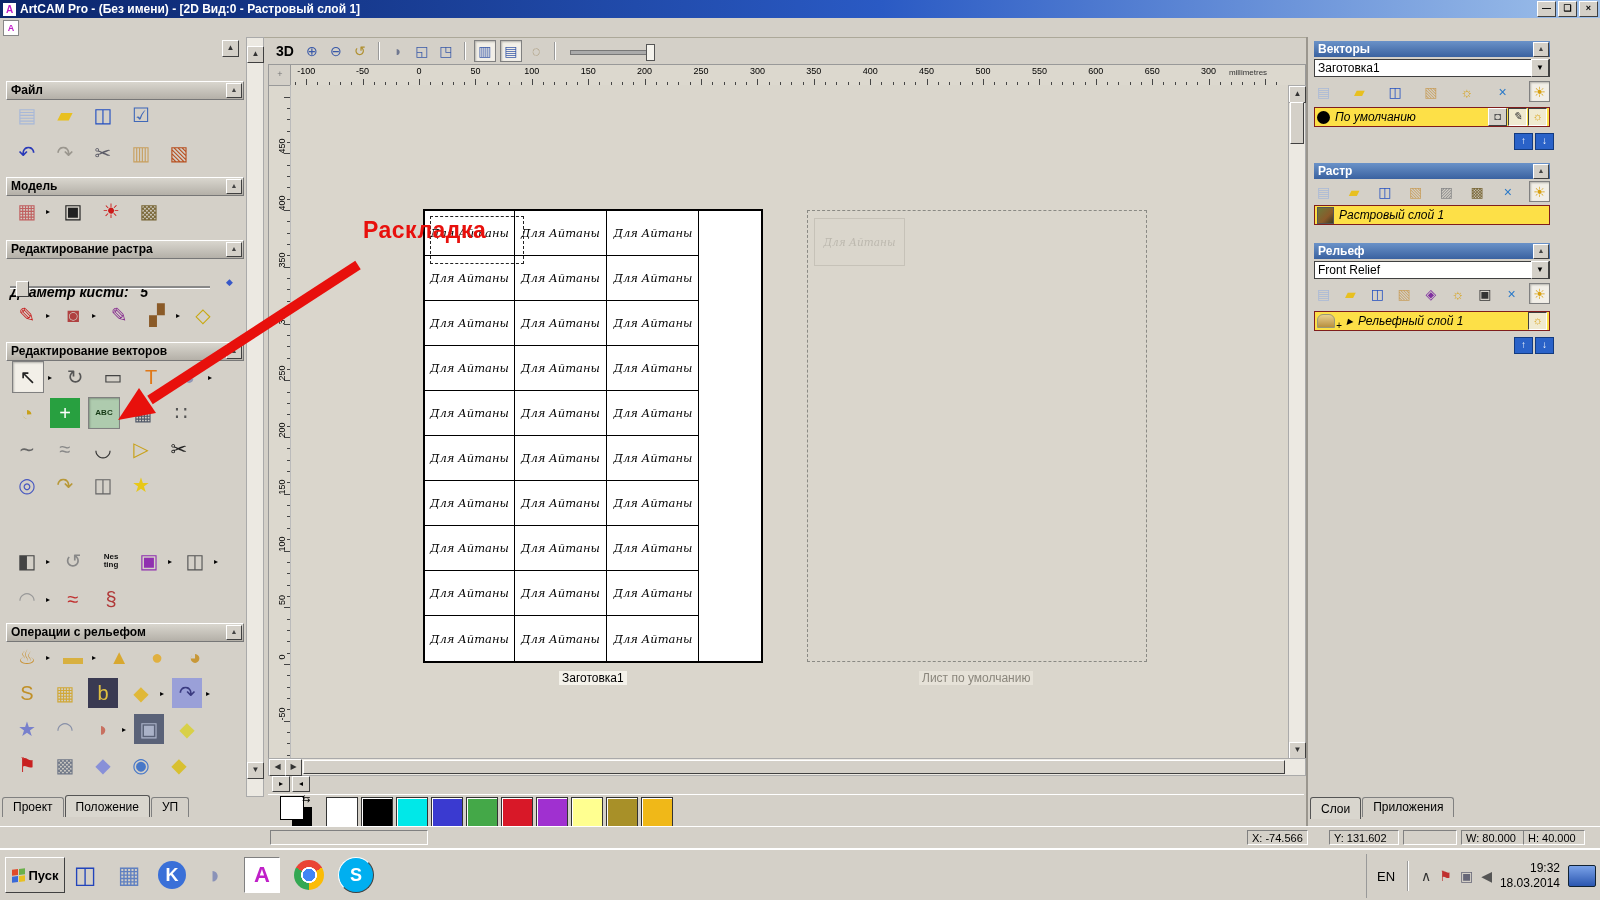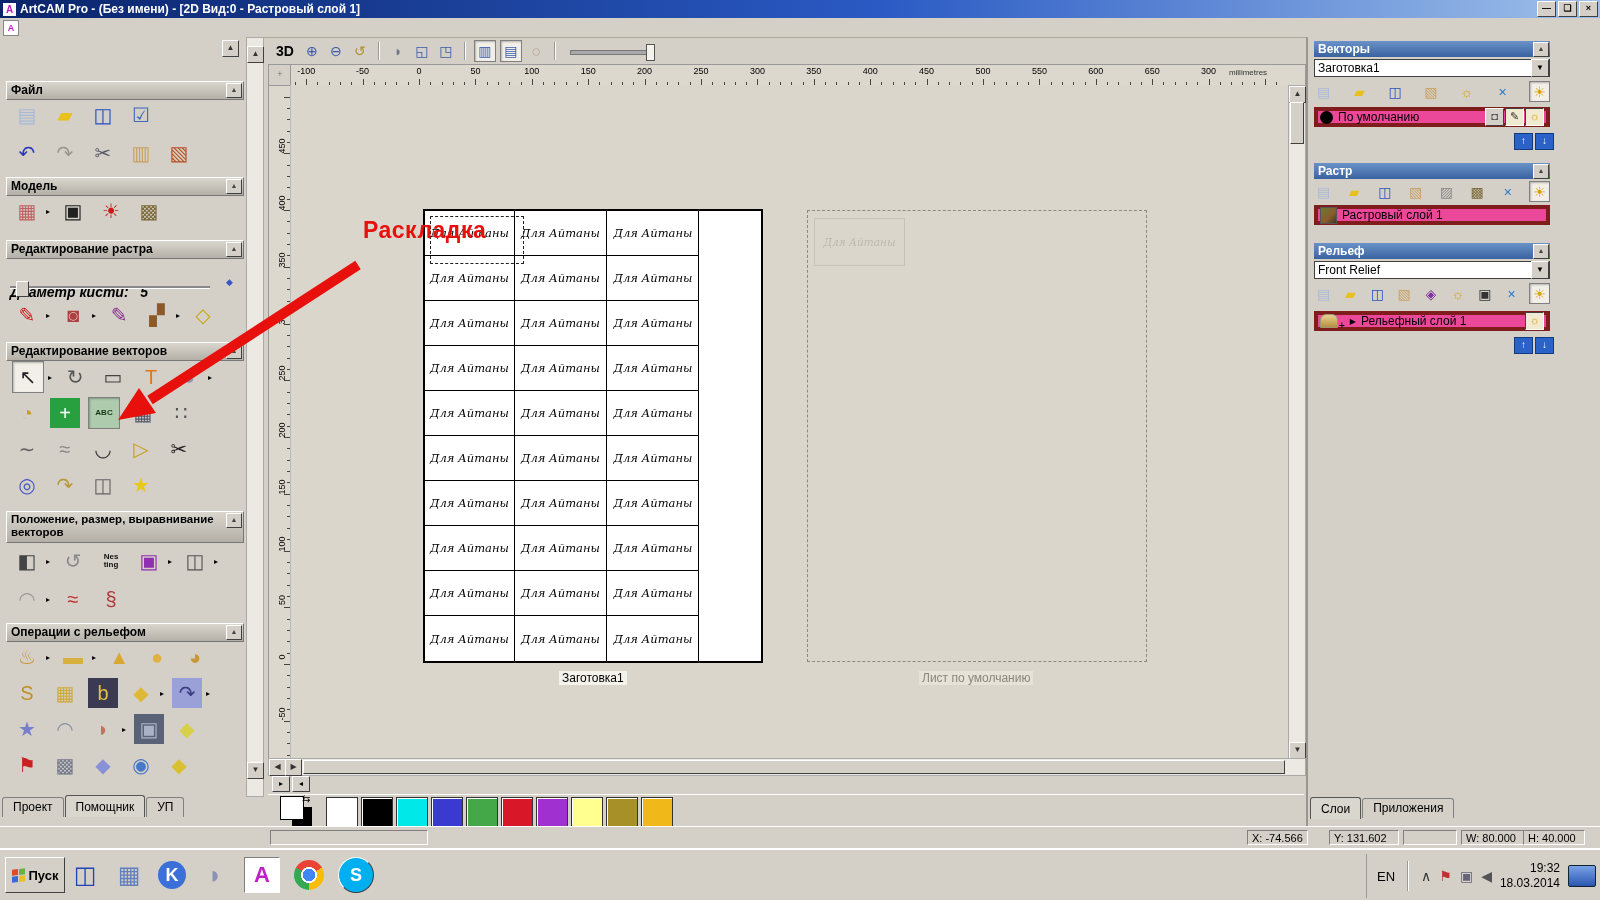--- a/index.html
+++ b/index.html
@@ -105,35 +105,35 @@
   .ptitle{position:absolute;left:6px;width:236px;height:16px;background:linear-gradient(#6a92c8,#3a62a0);
     color:#fff;font-weight:bold;padding:0 4px;line-height:16px;box-sizing:border-box;}
   .ptitle .pup{top:1px;right:1px;}
   .dd{position:absolute;left:6px;width:236px;height:18px;background:#fff;border:1px solid #404040;
     display:flex;align-items:center;box-sizing:border-box;}
   .dd .txt{flex:1;padding-left:3px;font-size:12px;}
   .dd .dbtn{width:16px;height:16px;font-size:8px;line-height:15px;text-align:center;
     border:1px solid;border-color:#fff #404040 #404040 #fff;background:#d4d0c8;}
   .trow{position:absolute;left:6px;width:236px;display:flex;justify-content:space-between;align-items:center;}
   .trow .icon{width:19px;height:19px;display:inline-flex;align-items:center;justify-content:center;font-size:14px;}
-  .lrow{position:absolute;left:6px;width:236px;height:20px;background:#ec4899;border:4px solid #7f1d1d;
-    display:flex;align-items:center;gap:5px;padding:0 2px;box-sizing:border-box;}
+  .lrow{position:absolute;left:6px;width:236px;height:20px;background:#fde047;border:1px solid #7f1d1d;
+    display:flex;align-items:center;gap:5px;padding:0 2px;box-sizing:border-box;font-style:italic;}
   .lrow .lbtns{margin-left:auto;display:flex;gap:1px;}
   .lbtn{width:17px;height:16px;font-size:11px;line-height:15px;text-align:center;
     border:1px solid;border-color:#fff #404040 #404040 #fff;background:#d4d0c8;}
   .lbtn.sel{border-color:#404040 #fff #fff #404040;background:#f0ead0;}
   .arrbtns{position:absolute;display:flex;gap:2px;}
   .arrbtn{width:17px;height:15px;background:#2a62c8;color:#fff;font-size:10px;line-height:14px;text-align:center;
     border:1px solid #123a80;}
   .dot{width:13px;height:13px;border-radius:50%;background:#000;}
   .monathumb{width:15px;height:15px;background:linear-gradient(135deg,#6a7a3a,#8a5a2a 60%,#3a3a22);border:1px solid #555;}
   .reliefthumb{width:16px;height:12px;background:linear-gradient(#e8d090,#b89040);border-radius:6px 6px 0 0;border:1px solid #997;}
   .plus{font-size:10px;margin-left:-4px;margin-top:8px;}
   .flyr{font-size:8px;}
-  #rtabs{position:absolute;left:2px;top:760px;display:flex;align-items:center;}
+  #rtabs{position:absolute;left:2px;top:760px;display:flex;align-items:flex-start;}
   
   #statusbar{left:0;top:826px;width:1600px;height:22px;background:#d4d0c8;border-top:1px solid #fff;font-size:11px;}
   .sfield{position:absolute;top:3px;height:15px;line-height:15px;padding-left:4px;
     border:1px solid;border-color:#808080 #fff #fff #808080;background:#d4d0c8;box-sizing:border-box;}
   
   #taskbar{left:0;top:848px;width:1600px;height:52px;background:#d4d0c8;border-top:2px solid #fff;}
   #startbtn{position:absolute;left:5px;top:7px;width:58px;height:34px;display:flex;align-items:center;justify-content:center;
     gap:4px;font-weight:bold;font-size:13px;border:1px solid;border-color:#fff #404040 #404040 #fff;background:#d4d0c8;}
   .winflag{display:inline-grid;grid-template-columns:6px 6px;grid-template-rows:6px 6px;gap:1px;transform:skewY(-6deg);}
   .winflag i{display:block;}
@@ -255,23 +255,20 @@
         <span class="icon" style="color: rgb(200, 160, 24);">▷</span>
         <span class="icon" style="color: rgb(34, 34, 34);">✂</span>
       </div>
     <div class="irow" style="top:432px">
         <span class="icon" style="color: rgb(72, 88, 192);">◎</span>
         <span class="icon" style="color: rgb(184, 152, 56);">↷</span>
         <span class="icon" style="color: rgb(102, 102, 102);">◫</span>
         <span class="icon" style="color: rgb(232, 200, 24);">★</span>
       </div>
 
-    <div class="shead" style="top:474px;height:28px;font-size:11.5px;line-height:13px">
-      <span>Положение, размер, выравнивание векторов</span>
-      <span class="up">▲</span></div>
     <div class="irow" style="top:508px">
         <span class="icon" style="color: rgb(68, 68, 68);">◧</span>
         <span class="fly">▸</span>
         <span class="icon" style="color: rgb(136, 136, 136);">↺</span>
         <span class="icon txticon" style="color: rgb(17, 17, 17);">Nes
 ting</span>
         <span class="icon" style="color: rgb(144, 48, 176);">▣</span>
         <span class="fly">▸</span>
         <span class="icon" style="color: rgb(85, 85, 85);">◫</span>
         <span class="fly">▸</span>
@@ -315,21 +312,21 @@
     <div class="irow" style="top:712px">
         <span class="icon" style="color: rgb(200, 32, 32);">⚑</span>
         <span class="icon" style="color: rgb(112, 120, 136);">▩</span>
         <span class="icon" style="color: rgb(136, 144, 216);">◆</span>
         <span class="icon" style="color: rgb(72, 120, 200);">◉</span>
         <span class="icon" style="color: rgb(216, 192, 48);">◆</span>
       </div>
 
     <div id="asstabs">
         <span class="tab">Проект</span>
-        <span class="tab active">Помощник</span>
+        <span class="tab active">Положение</span>
         <span class="tab">УП</span>
       </div>
   </div>
 
   <div class="abs vscrollstrip" style="left:246px;top:37px;width:16px;height:758px">
     <span class="sbtn" style="left:0;top:8px">▲</span>
     <span class="sbtn" style="left:0;top:724px">▼</span>
   </div>
 
   <div id="toolbar2d" class="abs t2d">

